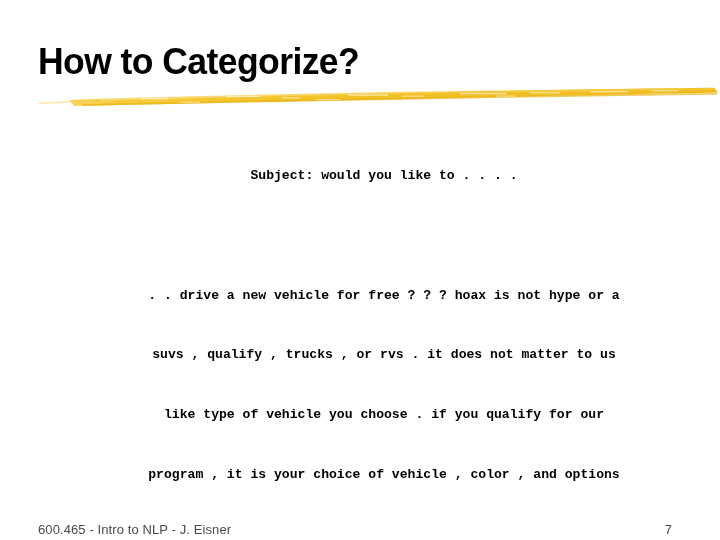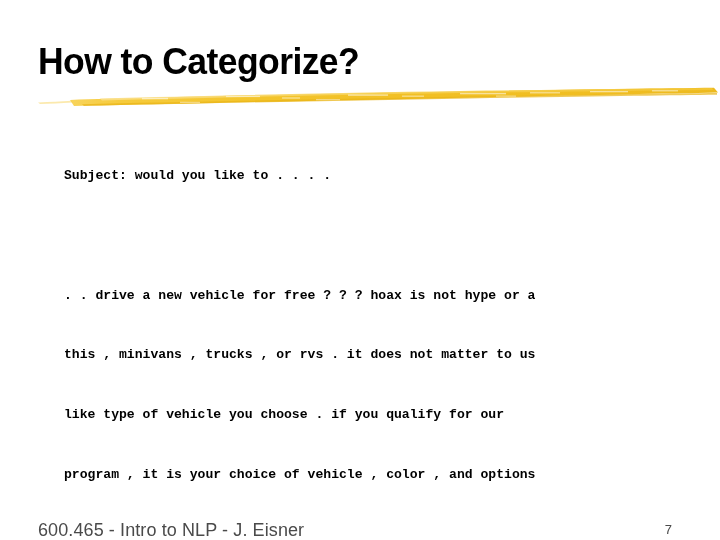--- a/index.html
+++ b/index.html
@@ -73,36 +73,37 @@
   }
   #body-text .para-gap {
     display: block;
     height: 19.95px;
     line-height: 19.95px;
   }
   #body-text .line {
     display: block;
     white-space: pre;
     height: 19.95px;
+    text-align: center;
   }
 
   
   #footer {
     position: absolute;
     left: 0;
     top: 521px;
     width: 720px;
     height: 19px;
   }
   #footer-note {
     position: absolute;
     left: 38px;
     top: 0;
     font-family: "Liberation Sans", "DejaVu Sans", sans-serif;
-    font-size: 18px;
+    font-size: 13px;
     line-height: 18px;
     color: #4a4a4a;
     white-space: nowrap;
     letter-spacing: 0.1px;
   }
   #footer-page-number {
     position: absolute;
     right: 48px;
     top: 0;
     font-family: "Liberation Sans", "DejaVu Sans", sans-serif;
@@ -179,21 +180,21 @@
       </g>
 
       <path d="M 8,18.6 C 20,18.0 30,17.4 42,16.8 L 43,18.4 C 30,19.0 20,19.6 10,20.0 Z" fill="#F6CF4A" opacity="0.45"></path>
     </svg>
   </div>
 
   <div id="body-text">
     <span class="line">Subject: would you like to . . . .</span>
     <span class="para-gap"></span>
     <span class="line">. . drive a new vehicle for free ? ? ? hoax is not hype or a</span>
-    <span class="line">this , minivans , trucks , or rvs . it does not matter to us</span>
+    <span class="line">suvs , qualify , trucks , or rvs . it does not matter to us</span>
     <span class="line">like type of vehicle you choose . if you qualify for our</span>
     <span class="line">program , it is your choice of vehicle , color , and options</span>
     
     
     
     
     
     
     
     

